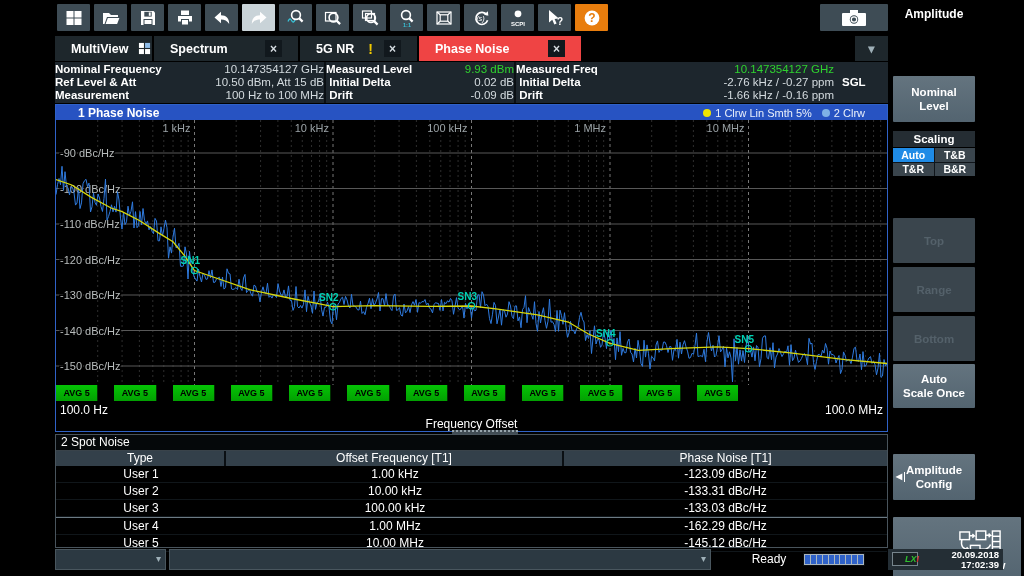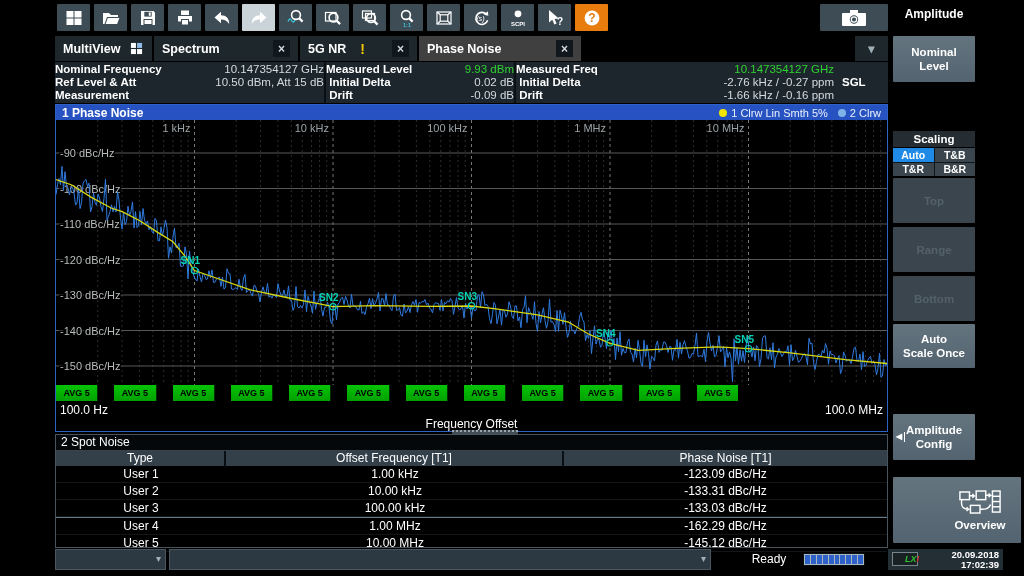--- a/index.html
+++ b/index.html
@@ -7,39 +7,39 @@
   .abs{position:absolute;}
   
   .tbtn{position:absolute;top:4px;width:33px;height:27px;background:#3e4c55;border-radius:1px;
     display:flex;align-items:center;justify-content:center;cursor:pointer;}
   .tbtn svg{width:20px;height:20px;display:block;}
   .tbtn.lit{background:#c9d3d8;}
   .tbtn.help{background:#e87d0d;}
   .tbtn.camera{width:68px;}
   
   .tab{position:absolute;top:36px;height:25px;background:#1e272c;color:#fff;font-size:12.5px;
-    font-weight:bold;display:flex;align-items:center;padding:0 8px;box-sizing:border-box;cursor:pointer;}
-  .tab.active{background:#404040;}
+    font-weight:bold;display:flex;align-items:center;padding:0 16px;box-sizing:border-box;cursor:pointer;}
+  .tab.active{background:#ef4444;}
   .tab .close{margin-left:auto;width:17px;height:17px;background:#11181d;color:#d4dbe0;
     display:flex;align-items:center;justify-content:center;font-size:12px;font-weight:bold;cursor:pointer;}
   .tab .warn{color:#f0c800;font-size:14px;margin-left:14px;font-weight:bold;}
   .tab .gridicon{margin-left:10px;display:flex;}
   
   #infobar{left:55px;top:62px;width:833px;height:41px;background:#1d262d;}
   .ib-col{position:absolute;top:1px;bottom:1px;}
   .ib-row{display:flex;height:13px;line-height:13px;font-size:11.5px;}
   .ib-label{color:#fff;font-weight:bold;white-space:pre;}
   .ib-val{flex:1;text-align:right;color:#d4dbdf;padding-right:0;white-space:pre;}
   .ib-val.green{color:#2fd32f;}
   .ib-tag{width:46px;color:#fff;font-weight:bold;padding-left:8px;}
   .ib-sep{position:absolute;top:0;bottom:0;width:2px;background:#0a0f13;}
   
   #chartpanel{left:55px;top:104px;width:833px;height:328px;border:1px solid #2f62c8;box-sizing:border-box;background:#000;}
   #charttitle{position:absolute;left:0;top:0;right:0;height:15px;background:#2753c2;color:#fff;
-    font-size:12px;display:flex;align-items:center;padding:0 6px;box-sizing:border-box;}
+    font-size:12px;display:flex;align-items:center;padding:0 22px;box-sizing:border-box;}
   #charttitle .t{font-weight:bold;}
   .legend{margin-left:auto;display:flex;align-items:center;font-size:11px;color:#eaf0fa;gap:4px;}
   .legend .dot{width:8px;height:8px;border-radius:50%;display:inline-block;}
   #plotwrap{position:absolute;left:0px;top:15px;width:831px;height:265px;background:#000;}
   #avgbar{position:absolute;left:0px;top:280px;width:682px;height:16px;display:flex;gap:16px;}
   .avgseg{flex:1;background:linear-gradient(#05c405,#02a002);border-right:1px solid #003300;
     color:#000;font-size:9px;font-weight:bold;display:flex;align-items:center;justify-content:center;}
   .avgseg:last-child{border-right:none;}
   #xstart{position:absolute;left:4px;top:298px;color:#fff;font-size:12px;}
   #xstop{position:absolute;right:4px;top:298px;color:#fff;font-size:12px;}
@@ -56,21 +56,21 @@
   .scell{text-align:center;}
   .scell.c0{width:170px;}
   .scell.c1{width:338px;}
   .scell.c2{flex:1;}
   .srow.head .scell{border-right:2px solid #0a0f13;box-sizing:border-box;}
   .srow.head .scell:last-child{border-right:none;}
   
   #sbheader{left:888px;top:7px;width:92px;height:16px;color:#fff;font-weight:bold;font-size:12px;text-align:center;}
   .sbtn{position:absolute;left:893px;width:82px;background:linear-gradient(#64747f,#536470);
     color:#fff;font-size:11.5px;font-weight:bold;display:flex;align-items:center;justify-content:center;
-    text-align:center;border-radius:1px;cursor:pointer;line-height:14px;}
+    text-align:center;border-radius:1px;cursor:pointer;line-height:14px;margin-top:40px;}
   .sbtn.disabled{background:#3a454d;color:#54616a;}
   .sbtn .cfgarr{position:absolute;left:3px;top:50%;transform:translateY(-50%);font-size:8px;color:#fff;}
   .sbtn .cfgbar{position:absolute;left:11px;top:50%;transform:translateY(-50%);width:1px;height:10px;background:#fff;}
   #scalinglabel{left:893px;top:131px;width:82px;height:16px;background:#252d33;color:#fff;
     font-weight:bold;font-size:11.5px;text-align:center;line-height:16px;}
   #scalinggrid{left:893px;top:148px;width:82px;height:28px;display:grid;
     grid-template-columns:1fr 1fr;grid-template-rows:1fr 1fr;gap:1px;background:#10151a;}
   .scell2{background:#3a454d;color:#fff;font-size:10.5px;font-weight:bold;display:flex;
     align-items:center;justify-content:center;cursor:pointer;}
   .scell2.sel{background:#1f8be6;}
@@ -274,20 +274,21 @@
       <div class="ib-row">
         <span class="ib-label">Nominal Frequency</span>
         <span class="ib-val">10.147354127 GHz</span>
       </div>
       <div class="ib-row">
         <span class="ib-label">Ref Level &amp; Att</span>
         <span class="ib-val">10.50 dBm, Att 15 dB</span>
       </div>
       <div class="ib-row">
         <span class="ib-label">Measurement</span>
+        <span class="ib-val">100 Hz to 100 MHz</span>
       </div>
     </div>
     <div class="ib-col" style="left: 271px; width: 188px;">
       <div class="ib-row">
         <span class="ib-label">Measured Level</span>
         <span class="ib-val green">9.93 dBm</span>
       </div>
       <div class="ib-row">
         <span class="ib-label"> Initial Delta</span>
         <span class="ib-val">0.02 dB</span>

